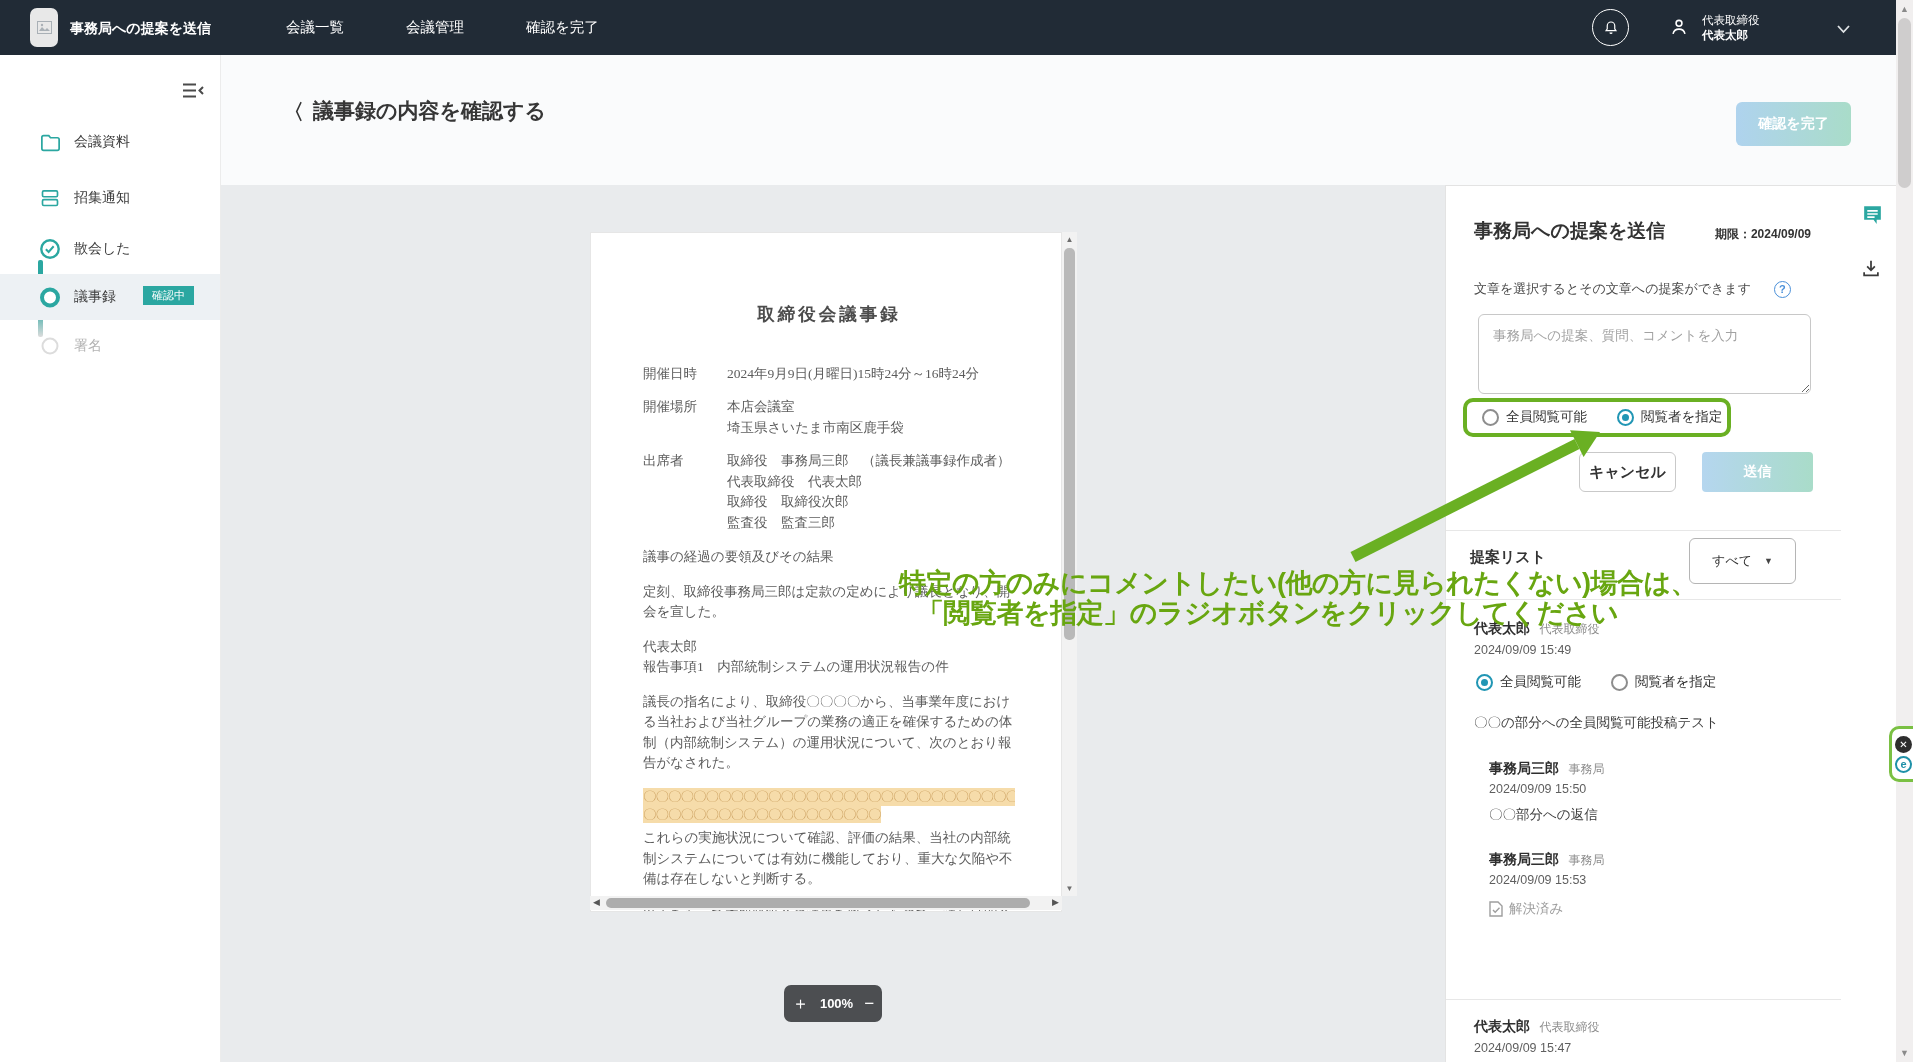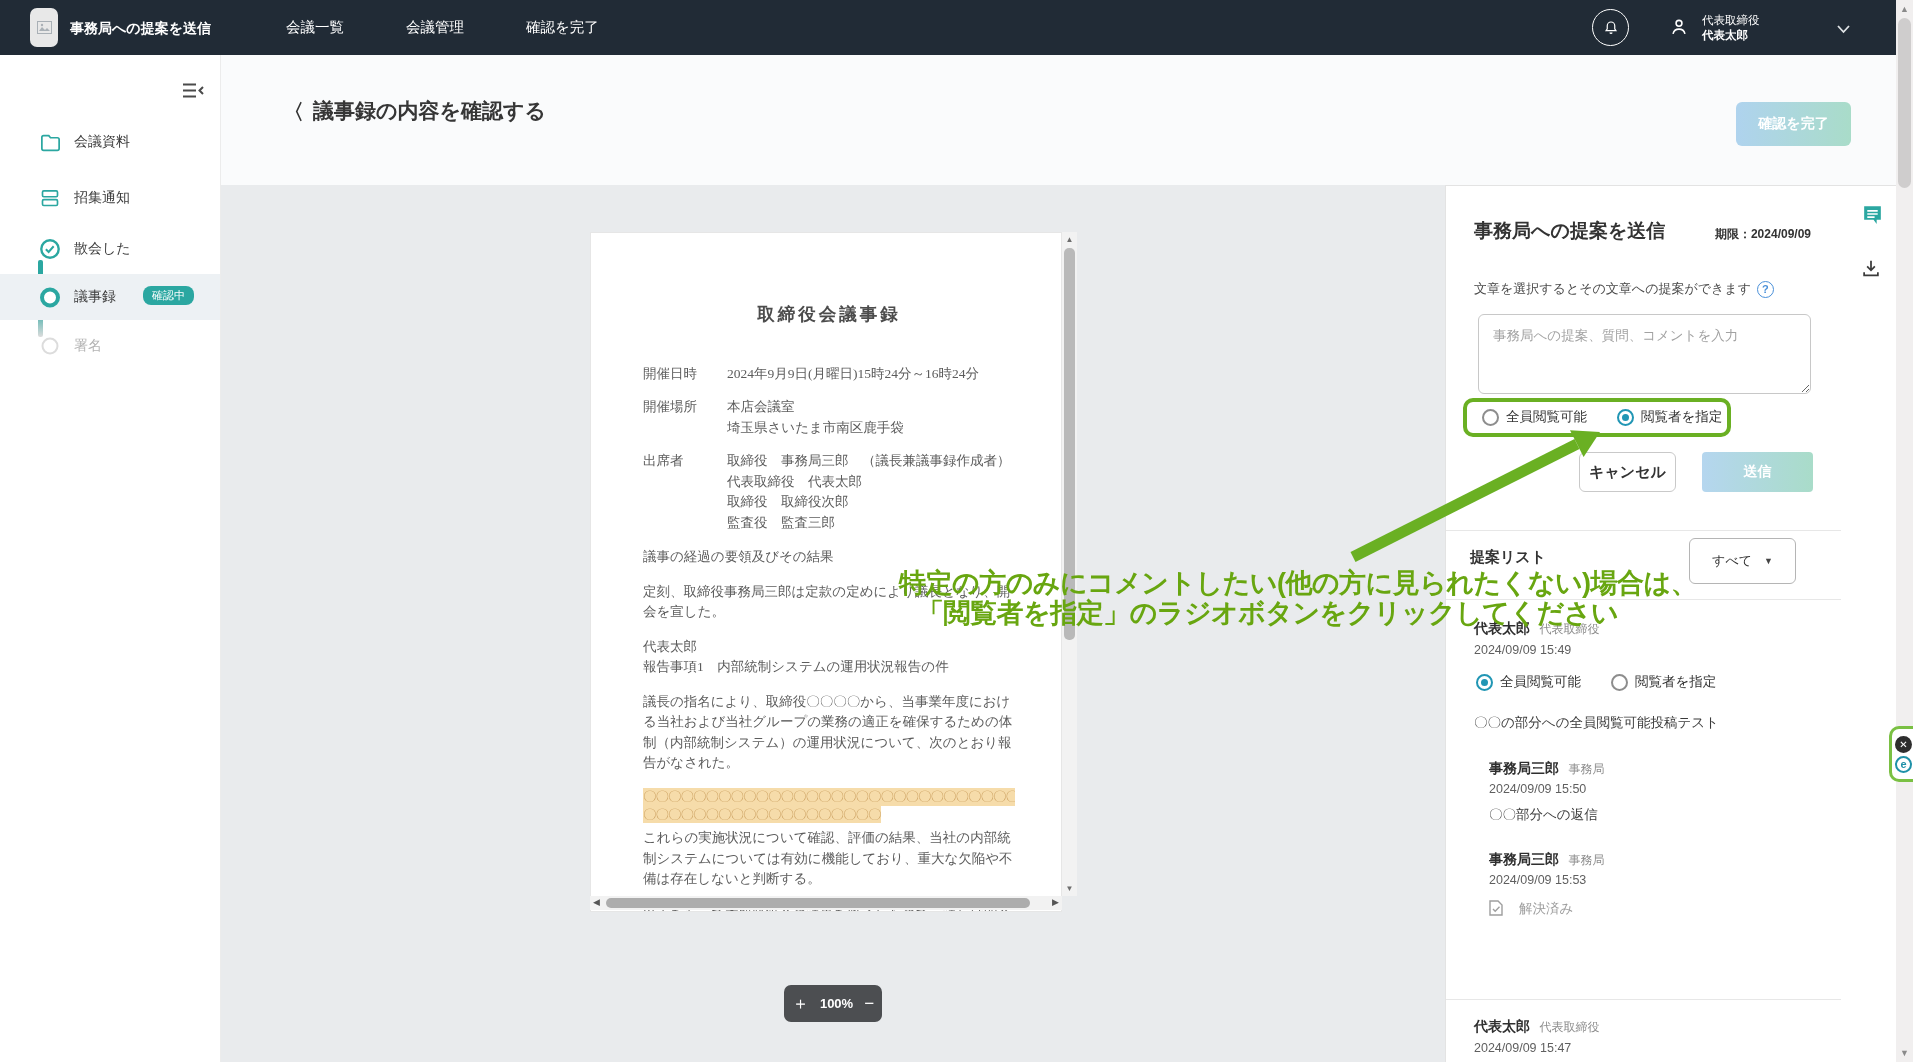--- a/index.html
+++ b/index.html
@@ -24,21 +24,21 @@
   .pg-thumb { position:absolute; left:2px; top:18px; width:13px; height:170px; background:#cfcdcd; border-radius:7px; }
 
   
   .sidebar { position:absolute; left:0; top:55px; width:221px; bottom:0; background:#fff; border-right:1px solid #ececec; z-index:4; }
   .collapse-btn { position:absolute; right:16px; top:27px; cursor:pointer; }
   .side-item { position:absolute; left:0; width:100%; height:46px; display:flex; align-items:center; padding-left:38px; font-size:14px; color:#3c3c3c; cursor:pointer; }
   .side-item .ic { width:24px; height:24px; flex:none; display:flex; align-items:center; justify-content:center; }
   .side-item .lbl { margin-left:12px; }
   .side-item.active { background:#edf1f4; }
   .side-item.disabled { color:#b3b3b3; }
-  .badge { position:absolute; right:26px; top:12px; background:#2ba7a1; color:#fff; font-size:11px; border-radius:8px; padding:4px 9px; line-height:1; }
+  .badge { position:absolute; right:26px; top:12px; background:#2ba7a1; color:#fff; font-size:11px; border-radius:0; padding:4px 9px; line-height:1; }
   .conn { position:absolute; left:38px; width:5px; border-radius:2px; }
 
   
   .header-bar { position:absolute; left:221px; top:55px; width:1675px; height:130px; background:#fafbfc; z-index:3; }
   .back-chev { position:absolute; left:62px; top:43px; font-size:21px; font-weight:bold; color:#333; cursor:pointer; }
   .page-title { position:absolute; left:92px; top:42px; font-size:21px; font-weight:bold; color:#363636; }
   .complete-btn { position:absolute; left:1515px; top:47px; width:115px; height:44px; border:none; border-radius:6px;
     background:linear-gradient(90deg,#afd3ee,#a9dcc9); color:#fff; font-size:14px; font-weight:bold; cursor:pointer; font-family:Liberation Serif, serif; }
 
   
@@ -62,21 +62,21 @@
 
   .zoom-ctrl { position:absolute; left:784px; top:985px; width:98px; height:37px; background:#4c4e51; border-radius:7px; color:#fff;
     display:flex; align-items:center; justify-content:center; gap:11px; z-index:2; }
   .zoom-btn { font-size:17px; cursor:pointer; line-height:1; }
   .zoom-lvl { font-size:13px; font-weight:bold; }
 
   
   .right-panel { position:absolute; left:1445px; top:185px; width:396px; bottom:0; background:#fff; border-left:1px solid #e3e3e3; border-top:1px solid #e3e3e3; z-index:2; }
   .p-title { position:absolute; left:28px; top:32px; font-size:19px; font-weight:bold; color:#333; }
   .p-deadline { position:absolute; right:30px; top:40px; font-size:12px; font-weight:bold; color:#333; }
-  .p-hint { position:absolute; left:28px; top:94px; font-size:13px; color:#4a4a4a; display:flex; align-items:center; gap:6px; }
+  .p-hint { position:absolute; left:28px; top:94px; font-size:13px; color:#4a4a4a; display:flex; align-items:center; gap:23px; }
   .help-ic { width:17px; height:17px; border:1.5px solid #4a90d9; color:#4a90d9; border-radius:50%; font-size:11px; font-weight:bold;
     display:inline-flex; align-items:center; justify-content:center; cursor:pointer; }
   .composer-ta { position:absolute; left:32px; top:128px; width:333px; height:80px; border:1px solid #c8c8c8; border-radius:6px;
     padding:12px 14px; font-size:13.5px; font-family:inherit; color:#333; resize:both; }
   .composer-ta::placeholder { color:#a2a2a2; }
   .green-box { position:absolute; left:17px; top:212px; width:268px; height:39px; border:4px solid #6ab023; border-radius:10px; z-index:6; pointer-events:none; }
   .radio-row { position:absolute; display:flex; gap:30px; align-items:center; }
   .radio-pair { display:flex; align-items:center; gap:7px; cursor:pointer; }
   .radio { width:17px; height:17px; border-radius:50%; border:2px solid #8d8d8d; position:relative; background:#fff; flex:none; }
   .radio.checked { border-color:#2196b4; }
@@ -88,21 +88,21 @@
     background:linear-gradient(90deg,#b5d6ef,#a9dcc9); color:#fff; font-size:14px; font-weight:bold; cursor:pointer; font-family:inherit; }
   .p-div { position:absolute; left:0; width:100%; height:1px; background:#e7e7e7; }
   .list-title { position:absolute; left:24px; top:362px; font-size:15px; font-weight:bold; color:#333; }
   .filter-dd { position:absolute; left:243px; top:352px; width:107px; height:46px; border:1px solid #b5b5b5; border-radius:6px; background:#fff;
     display:flex; align-items:center; justify-content:center; gap:12px; font-size:13px; color:#333; cursor:pointer; }
   .dd-caret { font-size:9px; color:#444; }
   .author { font-size:14px; font-weight:bold; color:#2f2f2f; }
   .role { font-size:12px; color:#8d8d8d; font-weight:normal; margin-left:5px; }
   .c-time { font-size:12.5px; color:#5f5f5f; }
   .c-body { font-size:13.5px; color:#3a3a3a; }
-  .resolved { display:flex; gap:16px; color:#9e9e9e; font-size:13.5px; cursor:pointer; }
+  .resolved { display:flex; align-items:center; gap:6px; color:#9e9e9e; font-size:13.5px; cursor:pointer; }
 
   
   .rail { position:absolute; left:1841px; top:185px; width:55px; bottom:0; background:#fff; border-top:1px solid #e3e3e3; z-index:2; }
   .rail-ic { position:absolute; left:19px; cursor:pointer; }
 
   
   .anno { position:absolute; font-size:27px; font-weight:bold; color:#68a610; white-space:nowrap; z-index:7; letter-spacing:-0.5px; }
   .arrow-svg { position:absolute; left:1340px; top:420px; z-index:7; pointer-events:none; }
 
   

